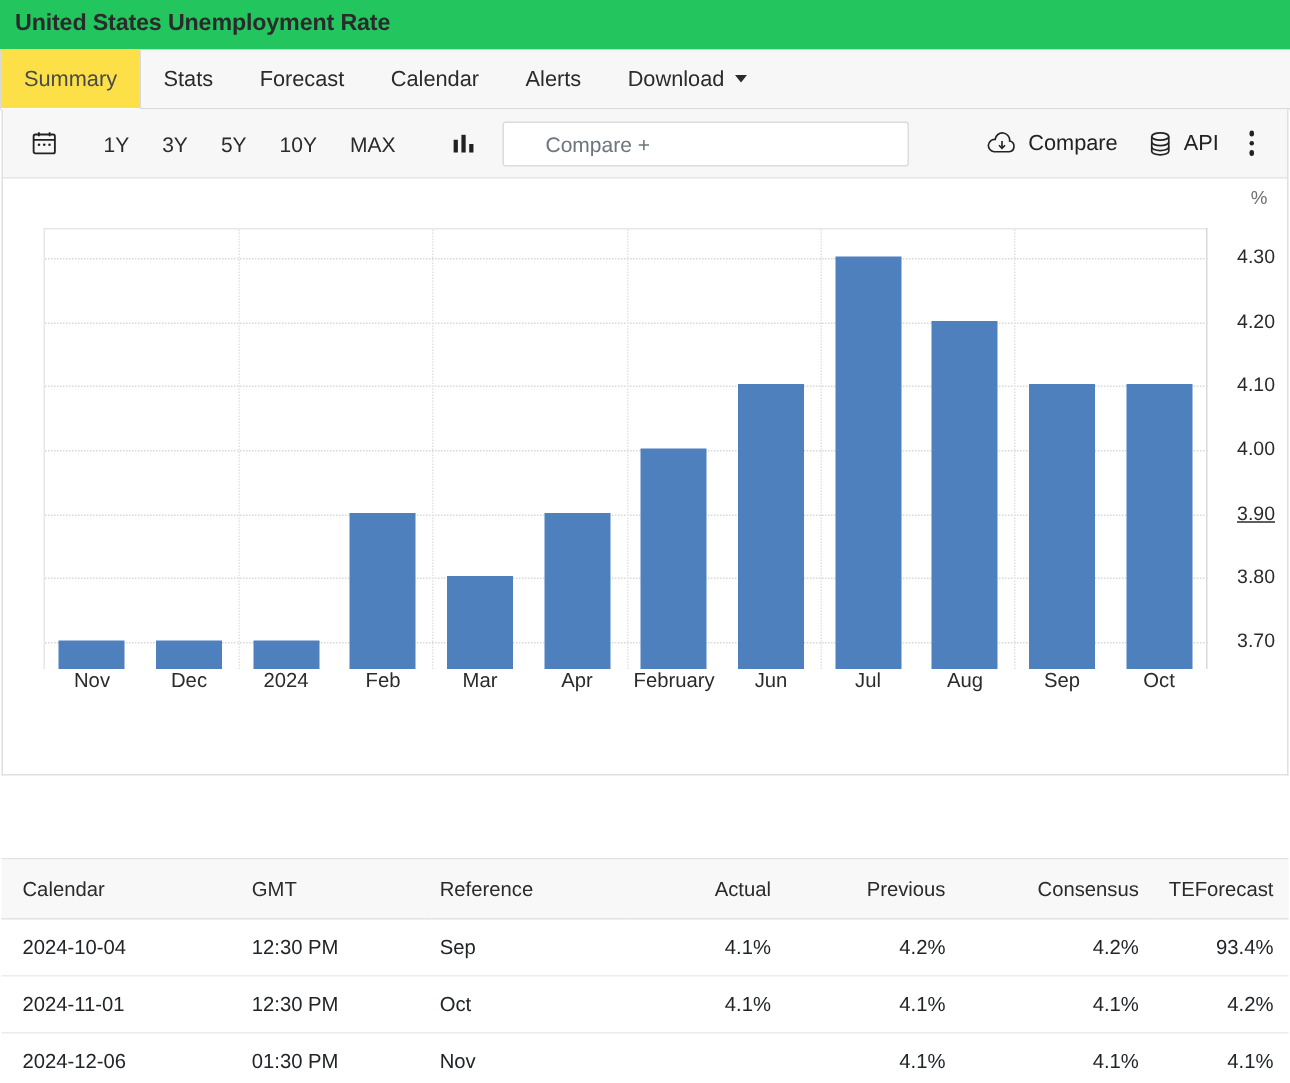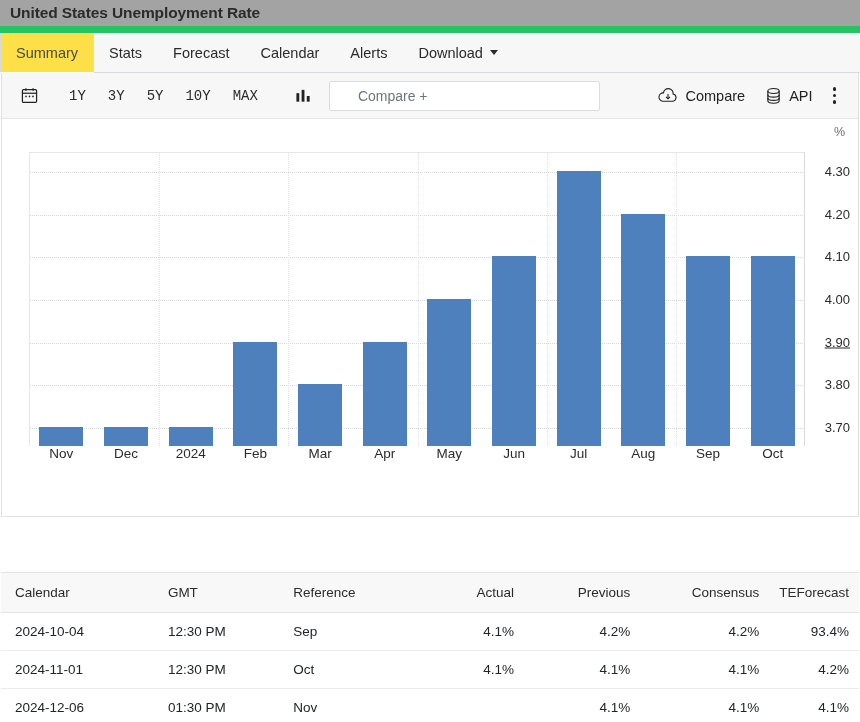--- a/index.html
+++ b/index.html
@@ -11,22 +11,22 @@
     height: 722px;
     background: #ffffff;
     font-family: "Liberation Sans", sans-serif;
     color: #212529;
     overflow: hidden;
   }
 
   
   .page-header {
     height: 33px;
-    background: #a3a3a3;
-    border-bottom: 7px solid #22c55e;
+    background: #22c55e;
+    border-bottom: 1px solid #22c55e;
     display: flex;
     align-items: center;
     padding: 0 0 0 10px;
     box-sizing: border-box;
   }
   .page-title {
     font-size: 15.5px;
     font-weight: bold;
     color: #2b2b2b;
     letter-spacing: -0.1px;
@@ -98,21 +98,20 @@
     height: 28px;
     cursor: pointer;
   }
   .range-btn {
     font-size: 14px;
     color: #2b2b2b;
     padding: 4px 9px;
     cursor: pointer;
     border-radius: 3px;
     white-space: nowrap;
-    font-family: Liberation Mono, monospace;
   }
   .tb-sep { width: 16px; }
   .compare-box {
     flex: 1;
     max-width: 271px;
     height: 30px;
     background: #ffffff;
     border: 1px solid #dcdcdf;
     border-radius: 2px;
     display: flex;
@@ -460,21 +459,21 @@
           <div class="bar" title="Oct: 4.10%" style="height: 189.609px; background: rgb(78, 128, 189);"></div>
         </div>
       </div>
     <div class="xlabels" id="xlabels">
         <div class="xl">Nov</div>
         <div class="xl">Dec</div>
         <div class="xl">2024</div>
         <div class="xl">Feb</div>
         <div class="xl">Mar</div>
         <div class="xl">Apr</div>
-        <div class="xl">May</div>
+        <div class="xl">February</div>
         <div class="xl">Jun</div>
         <div class="xl">Jul</div>
         <div class="xl">Aug</div>
         <div class="xl">Sep</div>
         <div class="xl">Oct</div>
       </div>
 
   </div>
 </div>
 

